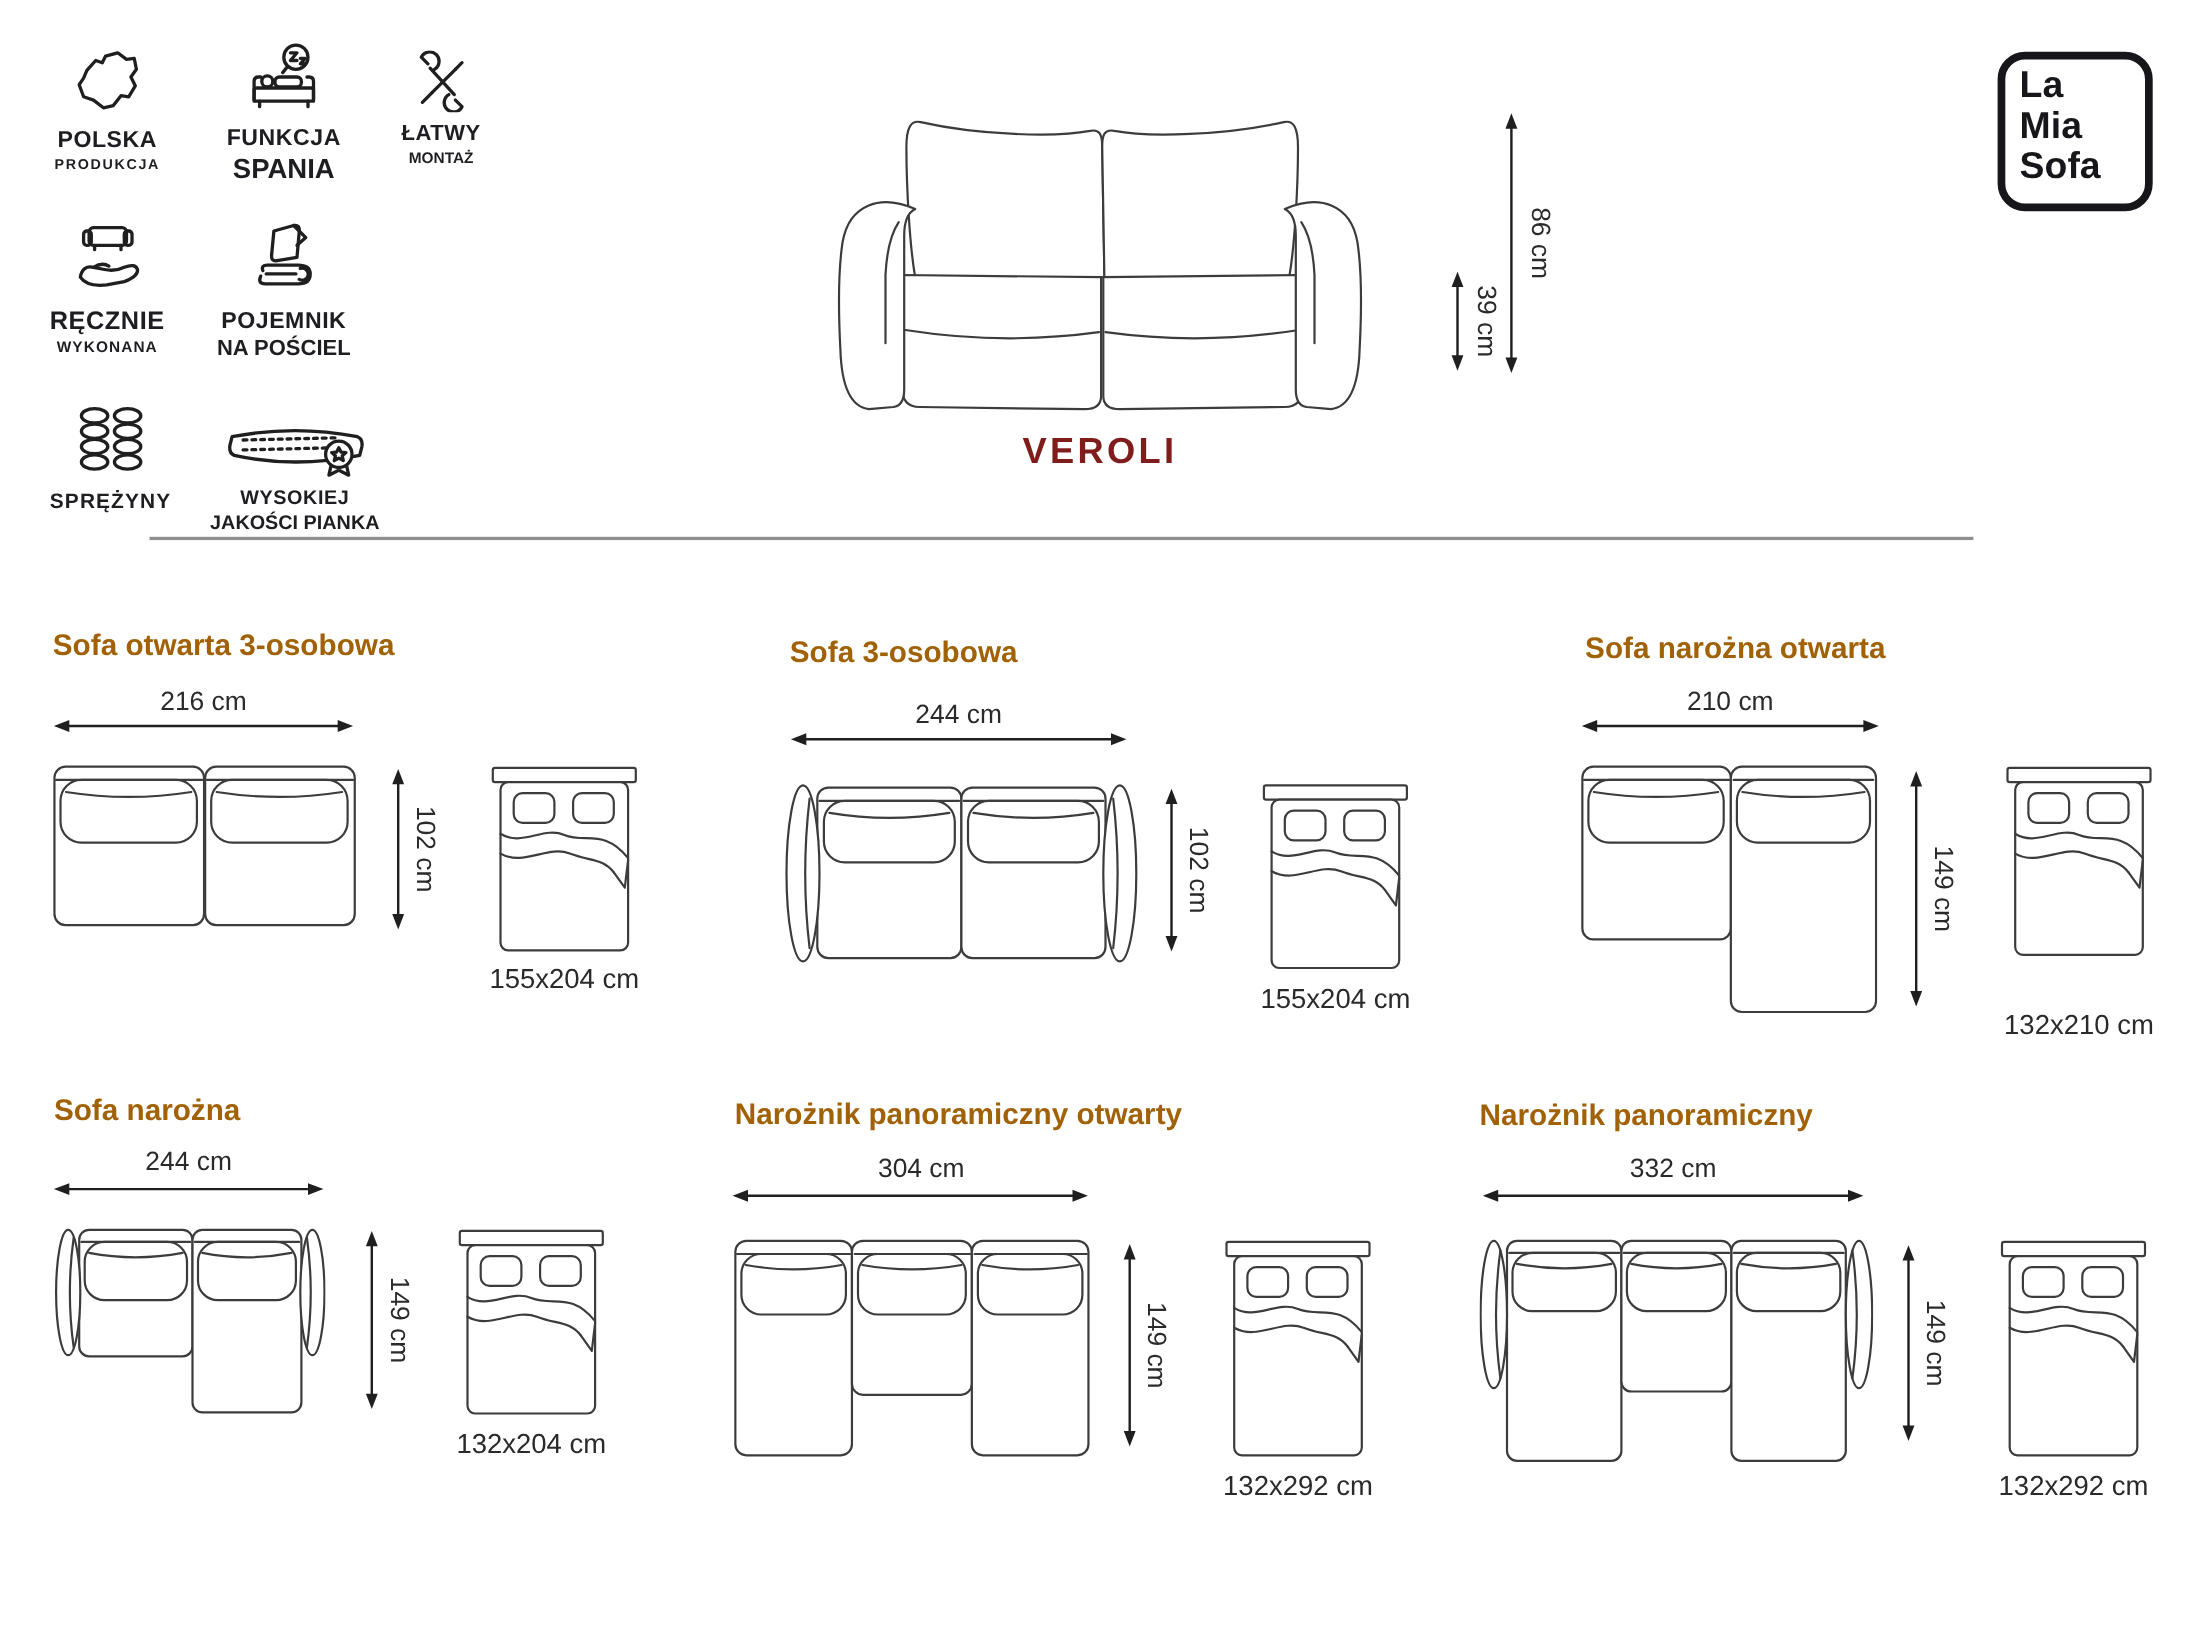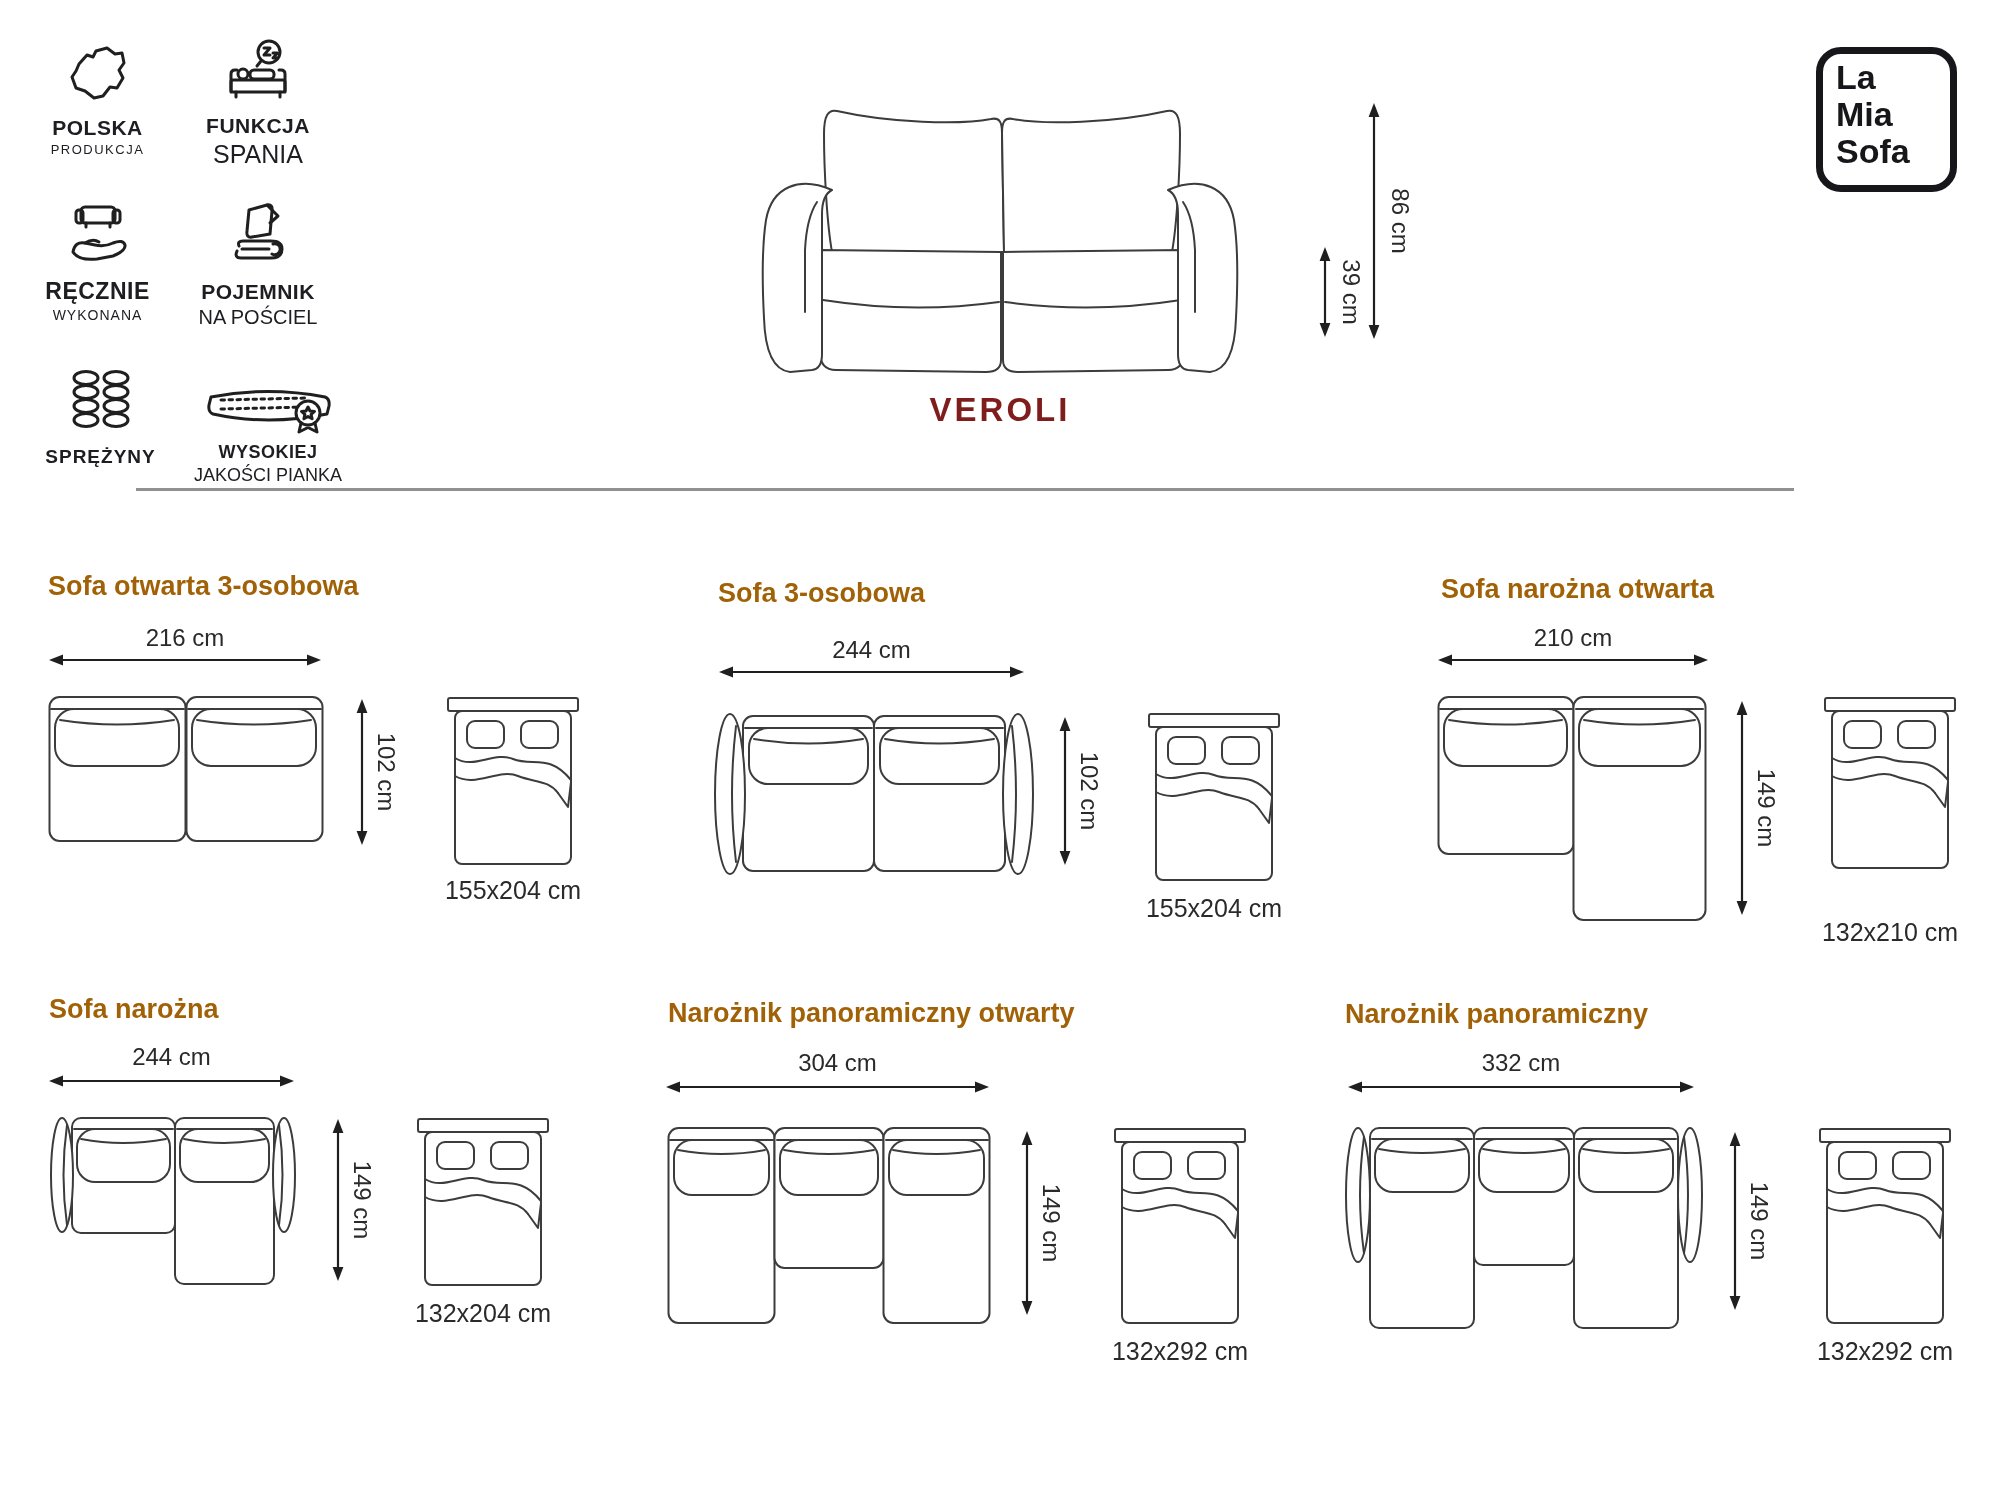--- a/index.html
+++ b/index.html
@@ -8,21 +8,21 @@
   
   svg.line *{stroke:#3c3c3c;stroke-width:2;fill:none;stroke-linecap:round;stroke-linejoin:round;}
   svg.line .fw{fill:#ffffff;}
   svg.icon *{stroke:#1f1f1f;stroke-width:3;fill:none;stroke-linecap:round;stroke-linejoin:round;}
   svg.icon .fw{fill:#ffffff;}
   svg.arr{position:absolute;}
   svg.arr line{stroke:#1f1f1f;stroke-width:2.2;}
   svg.arr polygon{fill:#1f1f1f;stroke:none;}
   .badge{position:absolute;display:flex;flex-direction:column;align-items:center;text-align:center;}
   .badge .t1{font-weight:700;margin-top:8px;letter-spacing:.5px;white-space:nowrap;}
-  .badge .t2{font-weight:400;margin-top:2px;white-space:nowrap;}
+  .badge .t2{font-weight:700;margin-top:2px;white-space:nowrap;}
   .logo{position:absolute;left:1816px;top:47px;width:141px;height:145px;border:7px solid #17171b;
         border-radius:25px;box-sizing:border-box;padding:5px 0 0 13px;}
   .logo div{font-size:34px;line-height:37px;font-weight:700;color:#17171b;}
   .product-name{position:absolute;left:800px;top:391px;width:400px;text-align:center;
         font-size:33px;font-weight:700;letter-spacing:3px;color:#7f1d1d;}
   .divider{position:absolute;left:136px;top:488px;width:1658px;height:3px;background:#909090;}
   .cfg{position:absolute;width:640px;height:430px;}
   .cfg-title{position:absolute;font-weight:700;font-size:27px;color:#a16207;white-space:nowrap;}
   .dim-label{position:absolute;font-size:24px;color:#2a2a2a;text-align:center;white-space:nowrap;}
   .vlabel{position:absolute;font-size:24px;color:#2a2a2a;white-space:nowrap;
@@ -54,20 +54,32 @@
       <rect x="9" y="42" width="54" height="12" rx="2"></rect>
       <circle cx="21" cy="36" r="5"></circle>
       <rect x="28" y="32" width="24" height="9" rx="4"></rect>
       <line x1="14" y1="54" x2="14" y2="59"></line>
         <line x1="58" y1="54" x2="58" y2="59"></line>
     </svg>
     <span class="t1" style="font-size:21px;">FUNKCJA</span>
     <span class="t2" style="font-size:25px;">SPANIA</span>
   </div>
 
+  <div class="badge" style="left:336px;top:46px;width:130px;">
+    <svg class="icon" width="56" height="56" viewBox="0 0 56 56">
+      <line x1="11" y1="47" x2="20" y2="38" stroke-width="7"></line>
+      <line x1="20" y1="38" x2="41" y2="17" stroke-width="3.4"></line>
+      <line x1="41" y1="17" x2="47" y2="11" stroke-width="5"></line>
+      <line x1="18" y1="16" x2="40" y2="40" stroke-width="4"></line>
+      <path d="M22,17 a8.5,8.5 0 1 0 -12,-11 l6,6"></path>
+      <path d="M35,40 a8.5,8.5 0 1 0 12,11 l-6,-6"></path>
+    </svg>
+    <span class="t1" style="font-size:20px;">ŁATWY</span>
+    <span class="t2" style="font-size:14px;">MONTAŻ</span>
+  </div>
 
   <div class="badge" style="left:25px;top:200px;width:145px;">
     <svg class="icon" width="68" height="70" viewBox="0 0 68 70">
       <rect x="17" y="7" width="34" height="16" rx="4"></rect>
       <rect x="12" y="10" width="7" height="13" rx="3"></rect>
       <rect x="49" y="10" width="7" height="13" rx="3"></rect>
       <line x1="22" y1="23" x2="22" y2="27"></line>
         <line x1="46" y1="23" x2="46" y2="27"></line>
       <path d="M9,52 Q11,41 21,43 L31,45 Q41,47 49,43 Q59,39 61,45 Q62,51 49,56 L33,59 Q15,61 9,52 Z"></path>
       <path d="M21,43 Q29,38 35,42"></path>

